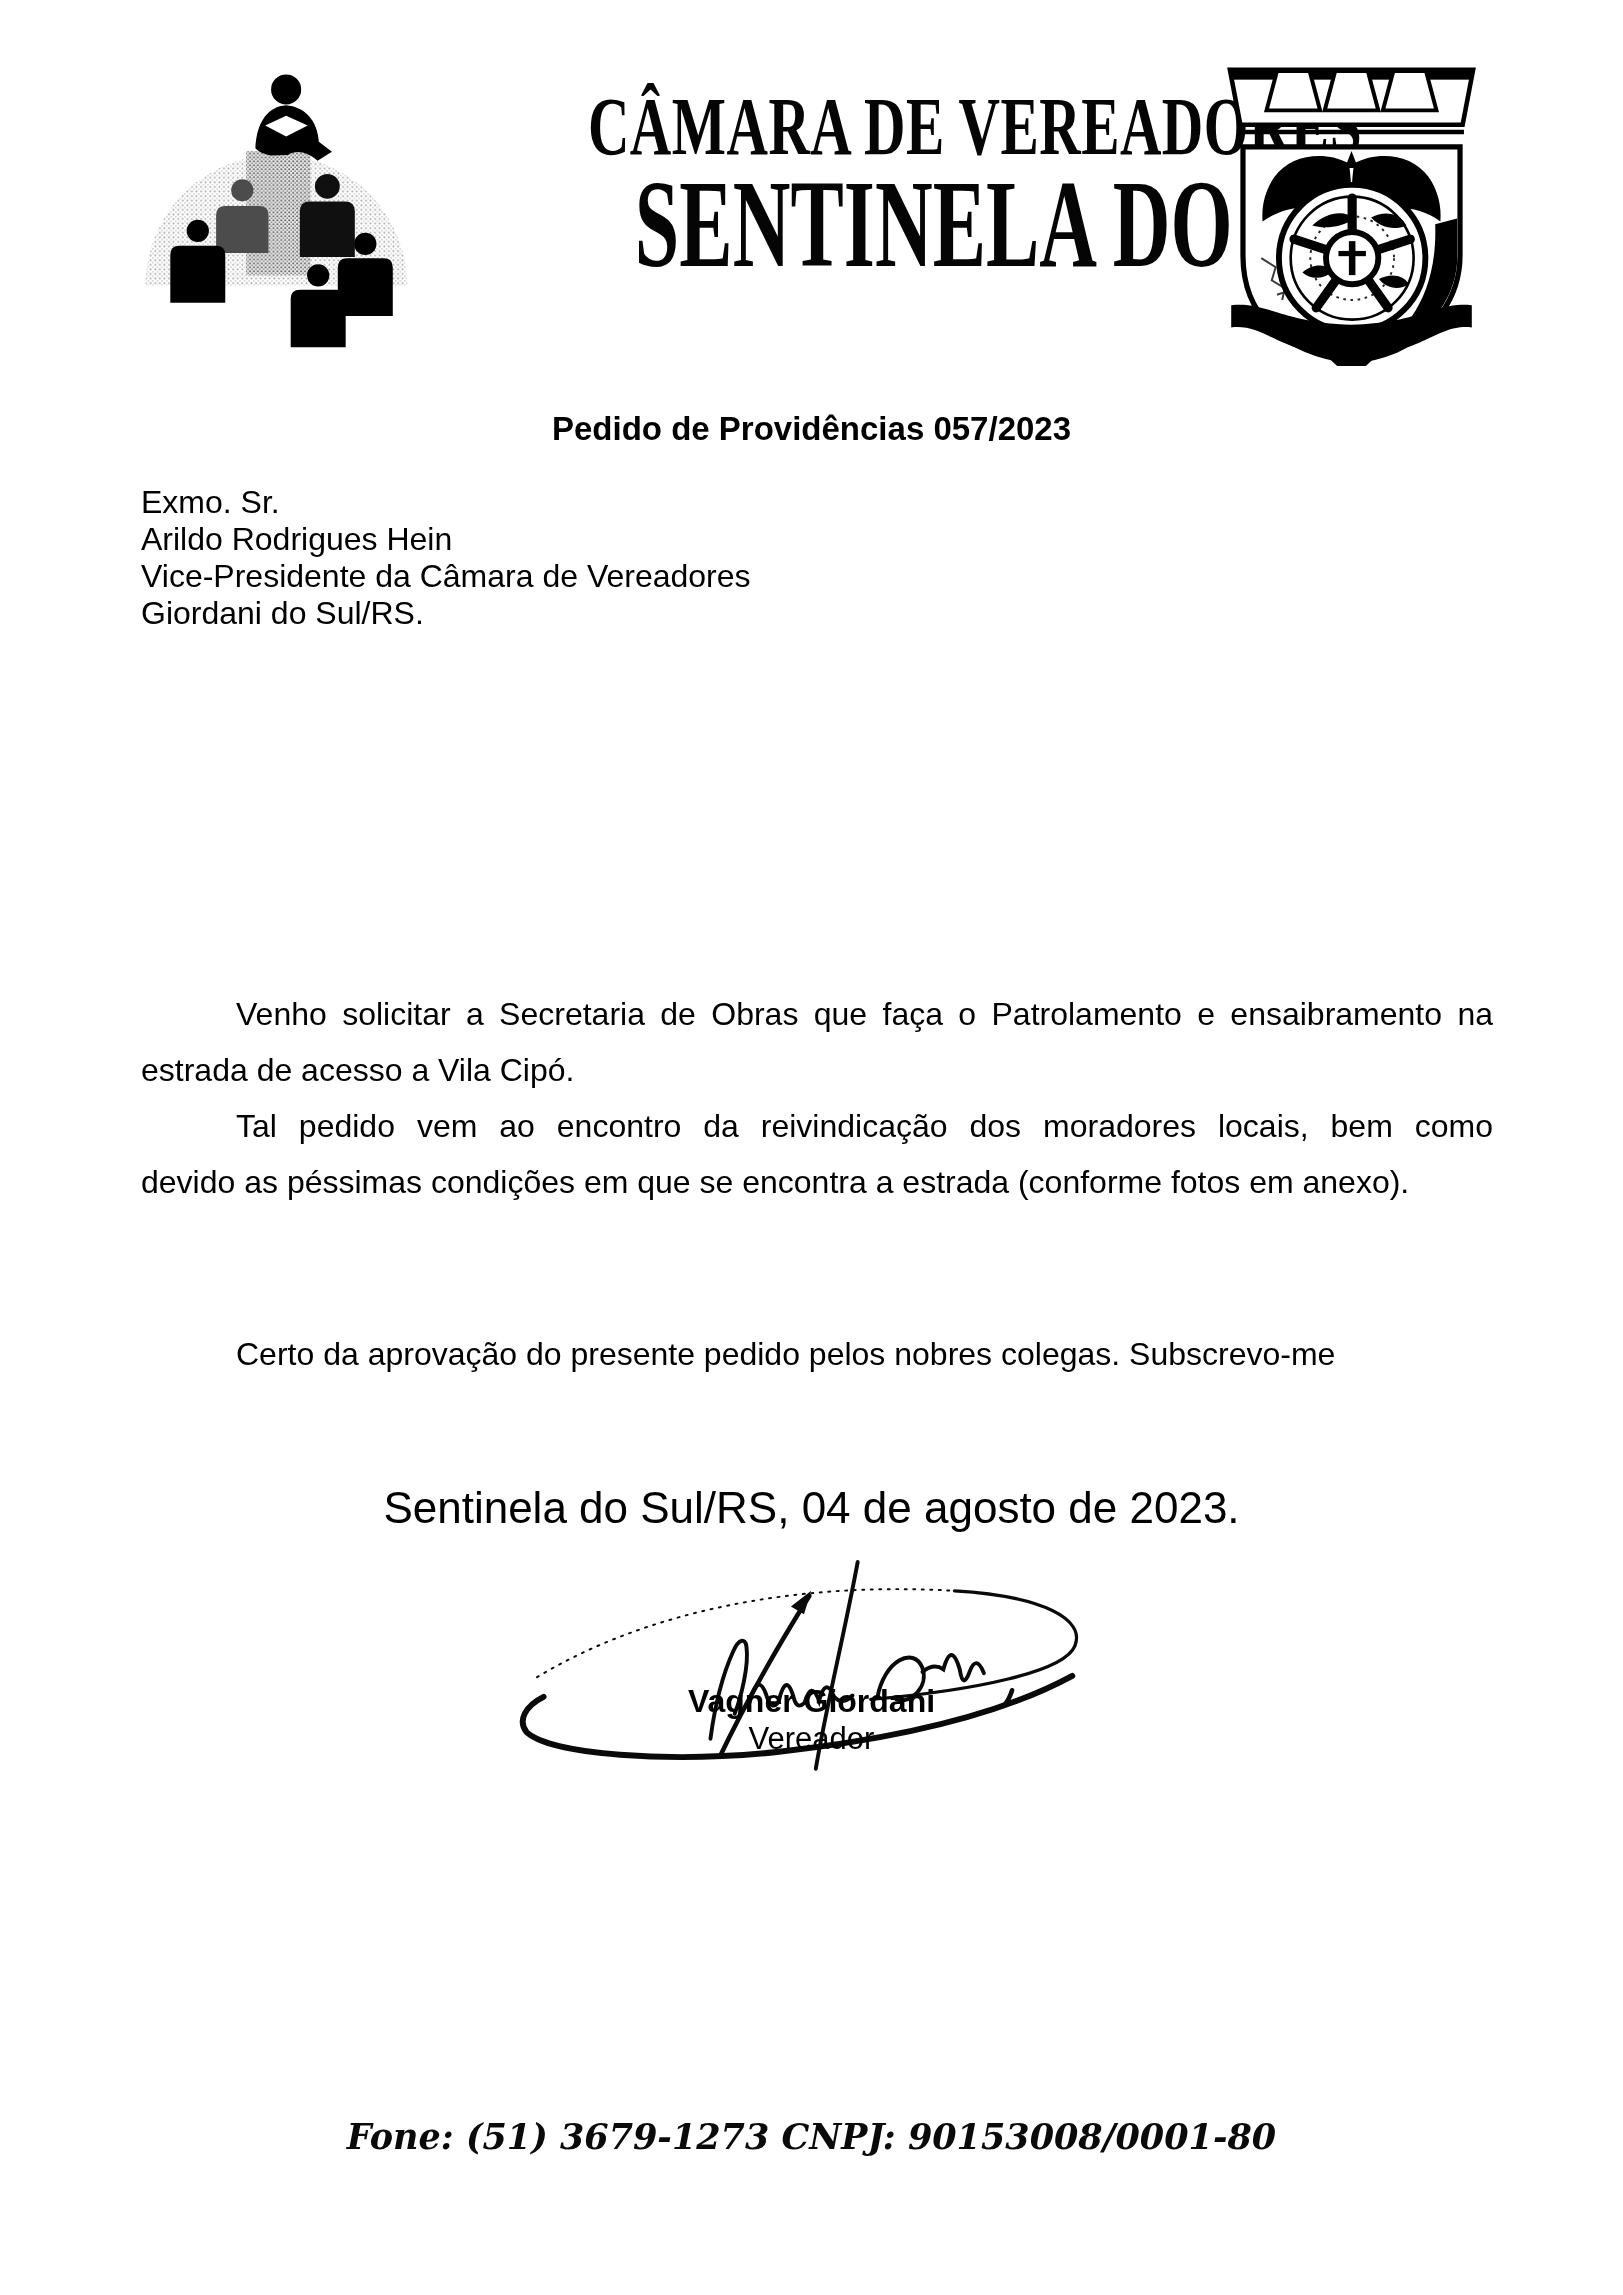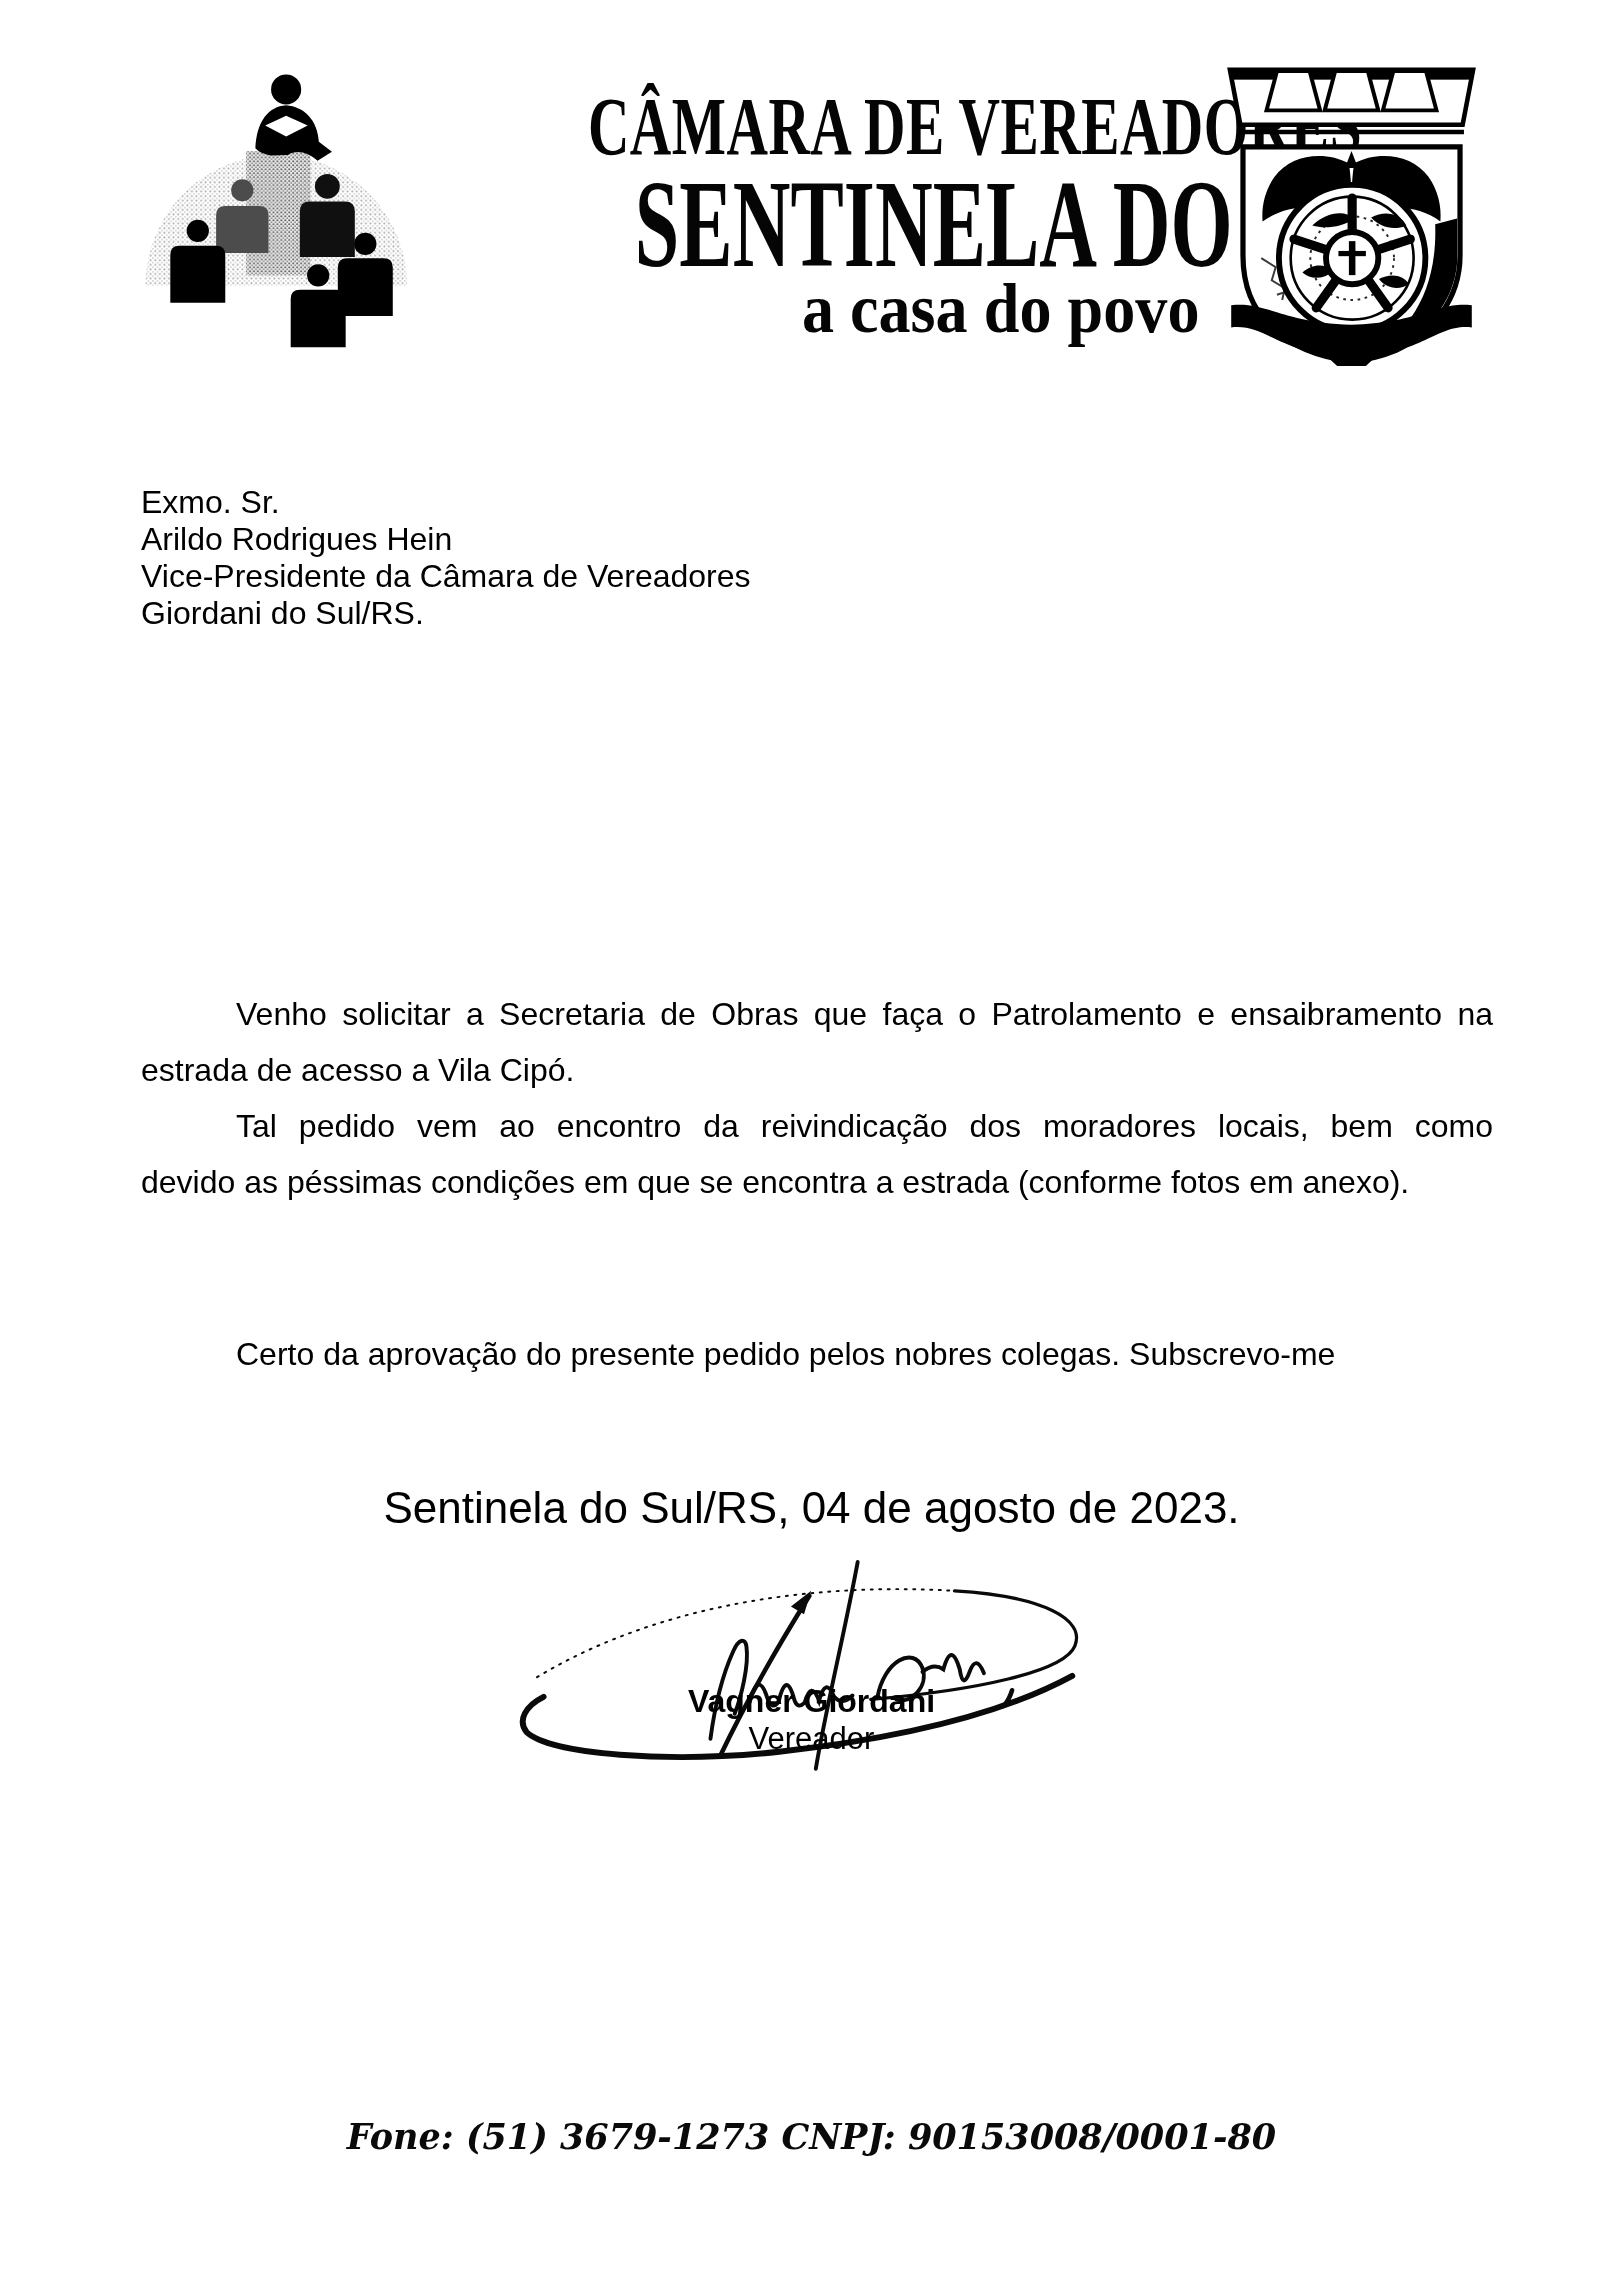--- a/index.html
+++ b/index.html
@@ -102,21 +102,20 @@
       <path d="M244 436 L244 362 Q244 348 258 348 L314 348 Q328 348 328 362 L328 436 Z" fill="#000"></path>
 
       <circle cx="358" cy="278" r="17" fill="#000"></circle>
       <path d="M316 388 L316 314 Q316 300 330 300 L386 300 Q400 300 400 314 L400 388 Z" fill="#000"></path>
     </svg>
   </div>
 
   <div class="abs header-text">
     <div class="org-line org1"><span>CÂMARA DE VEREADORES</span></div>
     <div class="org-line org2"><span>SENTINELA DO SUL</span></div>
-    <div class="org-line org3"><span>a casa do povo</span></div>
   </div>
 
   <div class="abs crest-right">
     <svg width="275" height="304" viewBox="0 0 420 465" xmlns="http://www.w3.org/2000/svg">
       <defs>
         <clipPath id="shieldClip">
           <path d="M48 134 H372 V296 C372 360 330 412 276 437 C251 447 228 452 210 453 C162 448 121 430 92 403 C63 376 48 338 48 296 Z"></path>
         </clipPath>
       </defs>
 
@@ -160,20 +159,21 @@
 
       <circle cx="211" cy="300" r="40" fill="#fff" stroke="#000" stroke-width="9"></circle>
       <line x1="211" y1="274" x2="211" y2="326" stroke="#000" stroke-width="10"></line>
       <line x1="190" y1="293" x2="232" y2="293" stroke="#000" stroke-width="8"></line>
 
       <path d="M26 372 C 80 366 100 398 210 402 C 320 398 340 366 394 372 L 394 406 C 340 400 320 448 210 452 C 100 448 80 400 26 406 Z" fill="#000"></path>
       <path d="M170 448 L 250 448 L 232 465 L 188 465 Z" fill="#000"></path>
     </svg>
   </div>
 
+  <div class="abs doc-title">Pedido de Providências 057/2023</div>
 
   <div class="abs addressee">
     <div>Exmo. Sr.</div>
     <div>Arildo Rodrigues Hein</div>
     <div>Vice-Presidente da Câmara de Vereadores</div>
     <div>Giordani do Sul/RS.</div>
   </div>
 
 
   <div class="abs para p-body">

